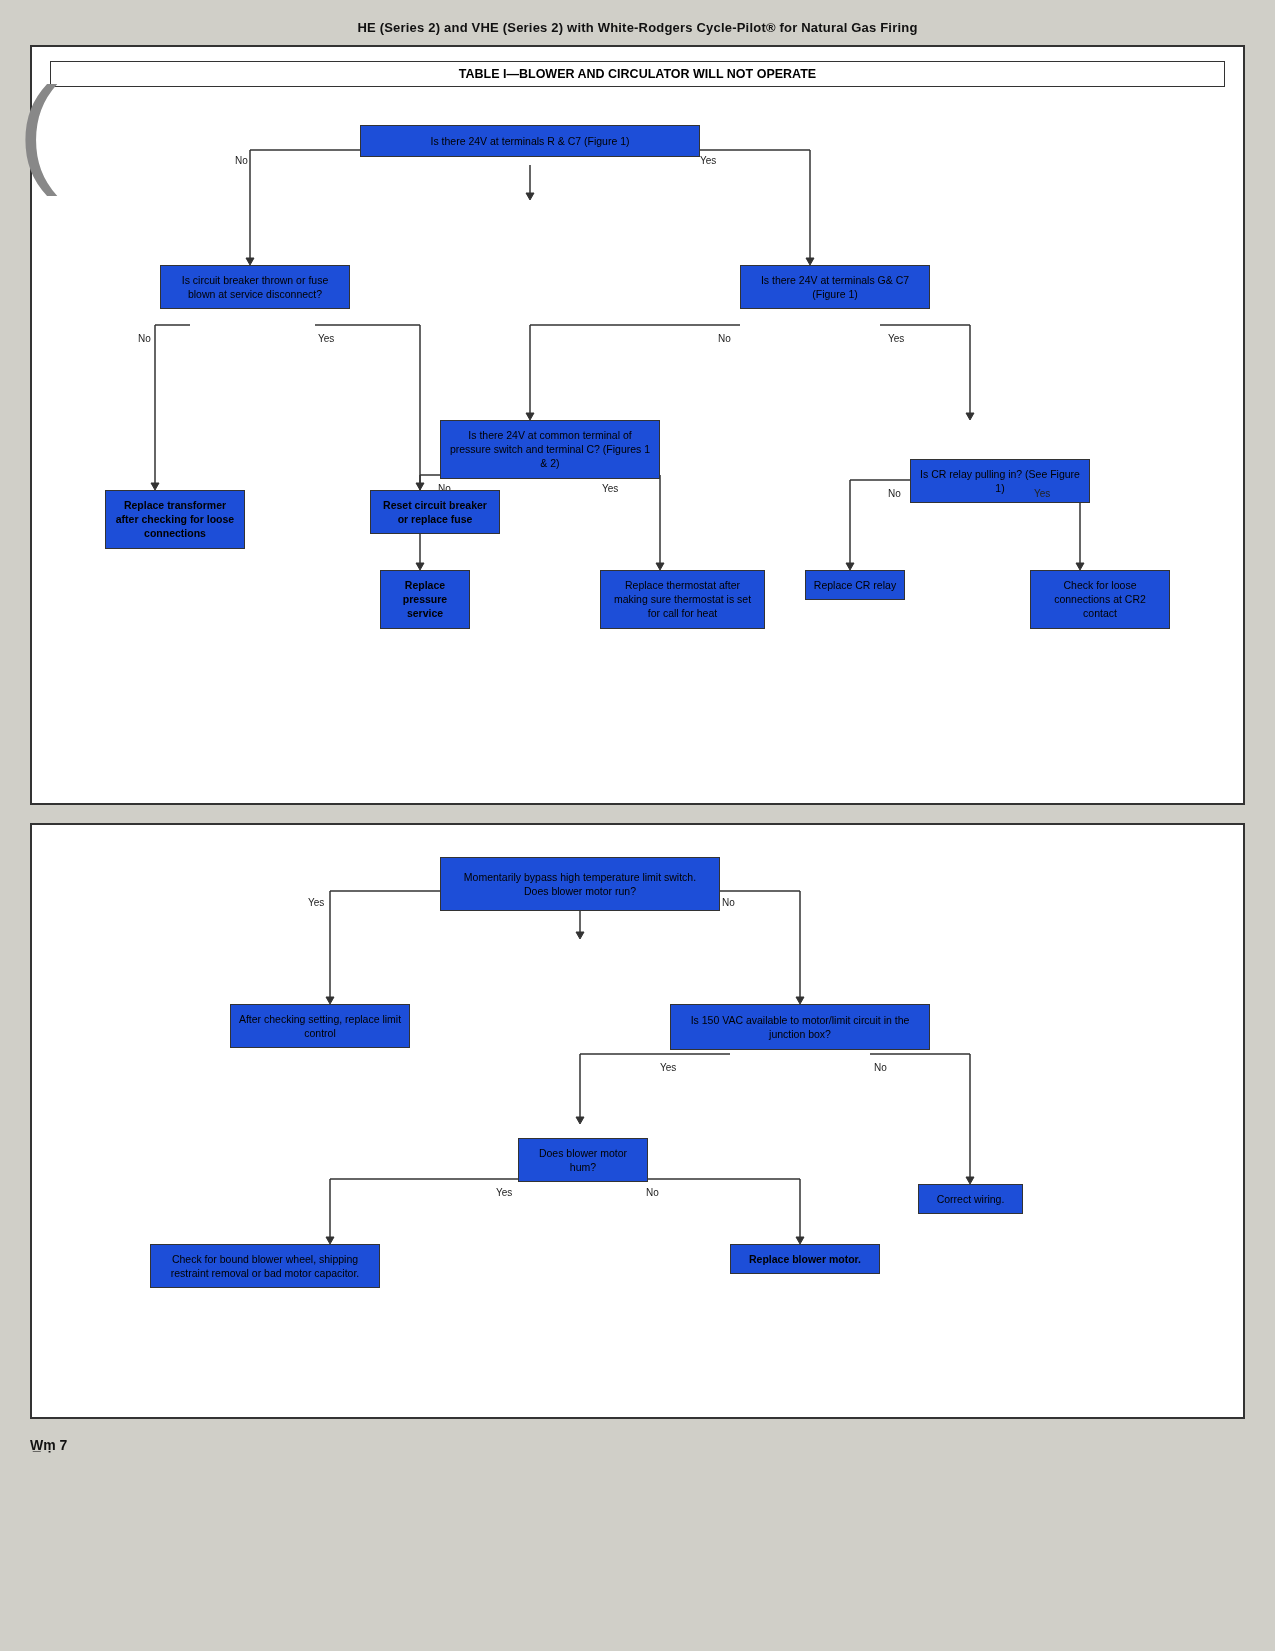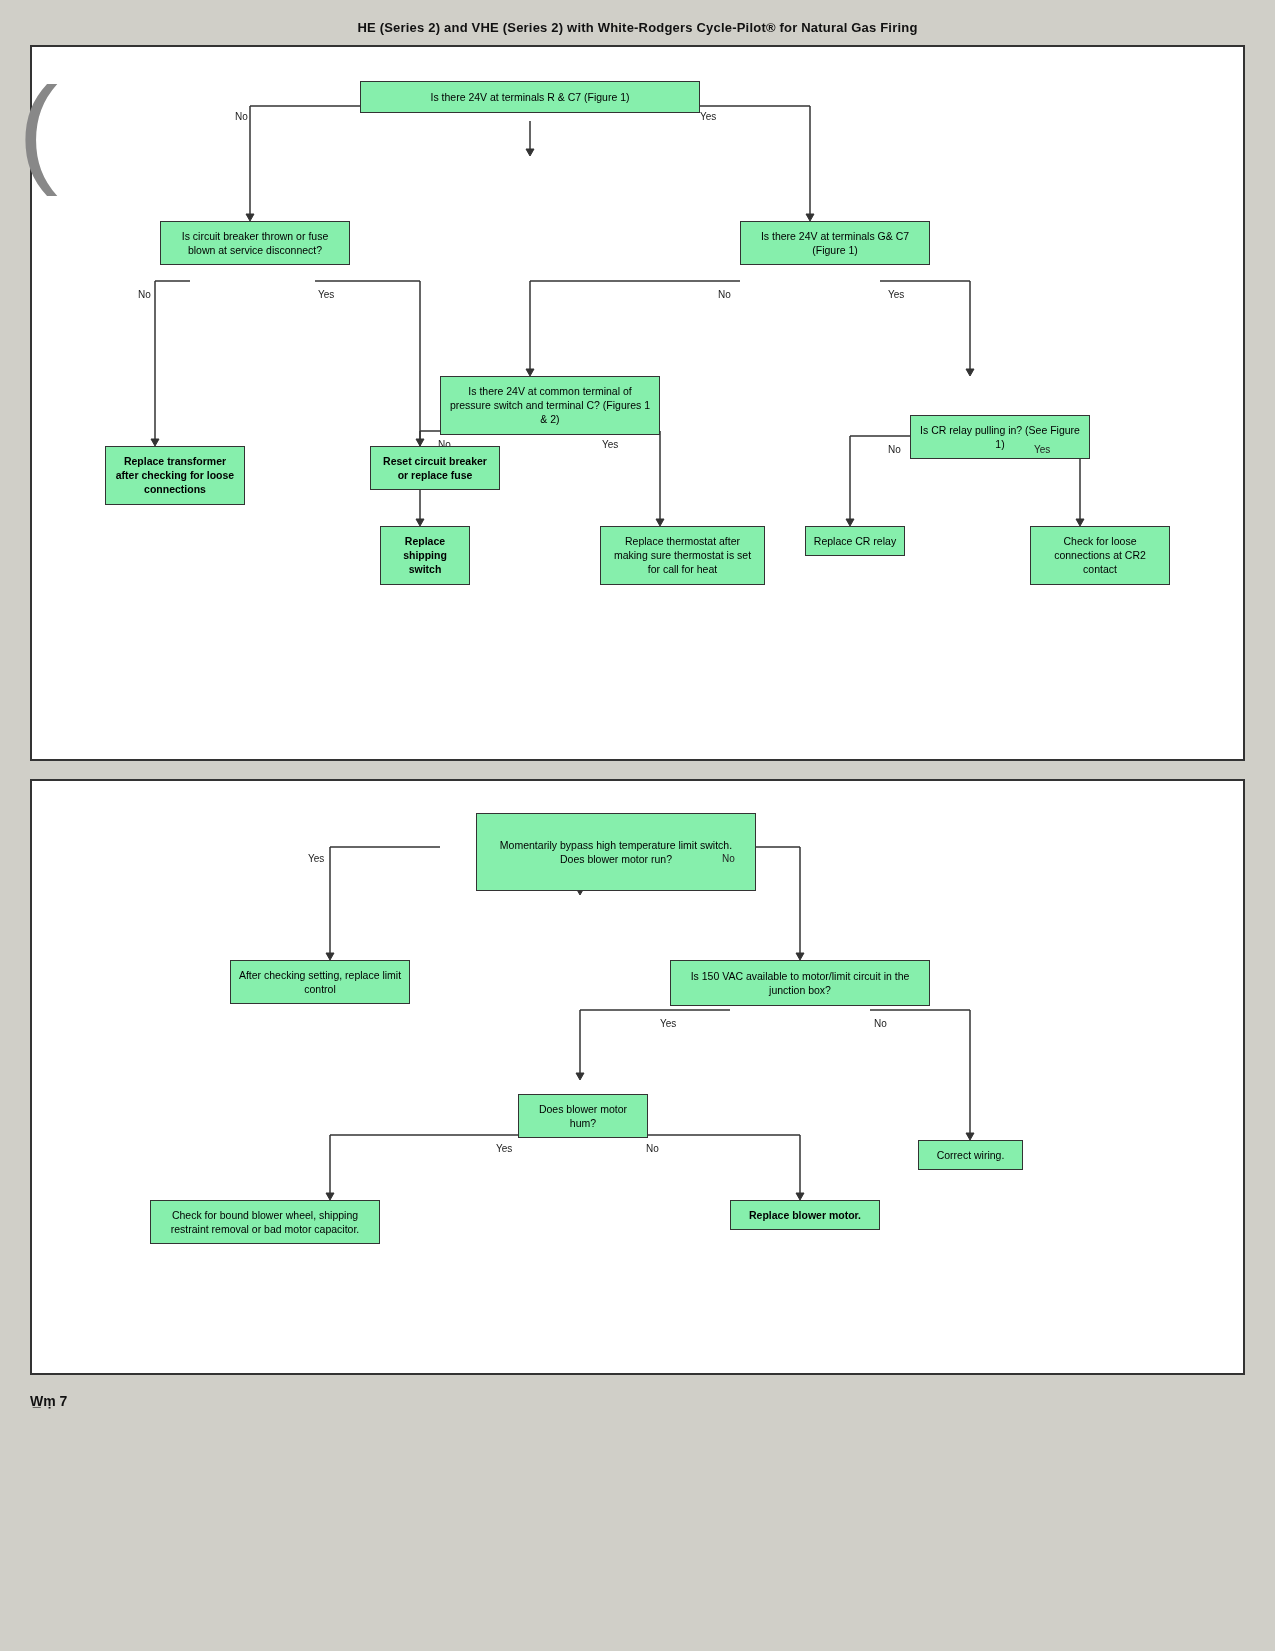--- a/index.html
+++ b/index.html
@@ -35,21 +35,21 @@
       display: inline-block;
       width: 100%;
     }
     
     .flowchart {
       position: relative;
       width: 100%;
     }
     .box {
       border: 1.5px solid #333;
-      background: #86efac;
+      background: #1d4ed8;
       text-align: center;
       font-size: 10.5px;
       line-height: 1.35;
       padding: 5px 7px;
       position: absolute;
     }
     
     .fc1 {
       height: 680px;
       position: relative;
@@ -97,20 +97,21 @@
       color: #555;
       font-weight: 100;
     }
   </style>
 </head>
 <body>
 
 <div class="page-title">HE (Series 2) and VHE (Series 2) with White-Rodgers Cycle-Pilot® for Natural Gas Firing</div>
 
 <div class="table-container">
+  <div class="table-title">TABLE I—BLOWER AND CIRCULATOR WILL NOT OPERATE</div>
   
   
   <div class="bracket-left" style="font-size:120px; top:60px; color:#888;">(</div>
 
   <div class="flowchart fc1">
     <svg class="arrows">
 
       <line x1="480" y1="60" x2="480" y2="90"></line>
       <polygon points="476,88 484,88 480,95"></polygon>
 
@@ -194,21 +195,21 @@
 
     <div class="box" style="left:55px; top:385px; width:140px; padding:7px; font-weight:bold;">
       <span>Replace transformer after checking for loose connections</span>
     </div>
 
     <div class="box" style="left:320px; top:385px; width:130px; padding:7px; font-weight:bold;">
       <span>Reset circuit breaker or replace fuse</span>
     </div>
 
     <div class="box" style="left:330px; top:465px; width:90px; padding:7px; font-weight:bold;">
-      <span>Replace shipping switch</span>
+      <span>Replace pressure service</span>
     </div>
 
     <div class="box" style="left:550px; top:465px; width:165px; padding:7px;">
       <span>Replace thermostat after making sure thermostat is set for call for heat</span>
     </div>
 
     <div class="box" style="left:755px; top:465px; width:100px; padding:7px;">
       <span>Replace CR relay</span>
     </div>
 
@@ -245,21 +246,21 @@
 
       <line x1="468" y1="340" x2="280" y2="340"></line>
       <line x1="280" y1="340" x2="280" y2="400"></line>
       <polygon points="276,398 284,398 280,405"></polygon>
 
       <line x1="592" y1="340" x2="750" y2="340"></line>
       <line x1="750" y1="340" x2="750" y2="400"></line>
       <polygon points="746,398 754,398 750,405"></polygon>
     </svg>
 
-    <div class="box" style="left:390px; top:18px; width:280px; padding:24px 10px;margin-left:36px;">
+    <div class="box" style="left:390px; top:18px; width:280px; padding:12px 10px;">
       <span>Momentarily bypass high temperature limit switch. Does blower motor run?</span>
     </div>
 
     <div class="label-yes" style="left:258px; top:58px;">Yes</div>
     <div class="label-no" style="left:672px; top:58px;">No</div>
 
     <div class="box" style="left:180px; top:165px; width:180px; padding:7px;">
       <span>After checking setting, replace limit control</span>
     </div>
 

